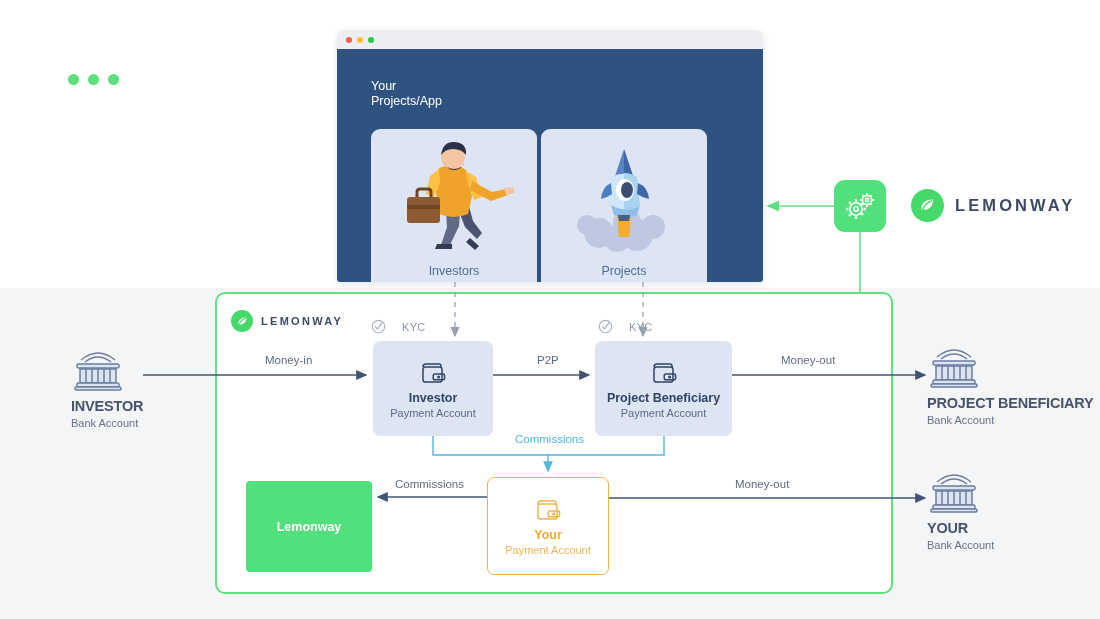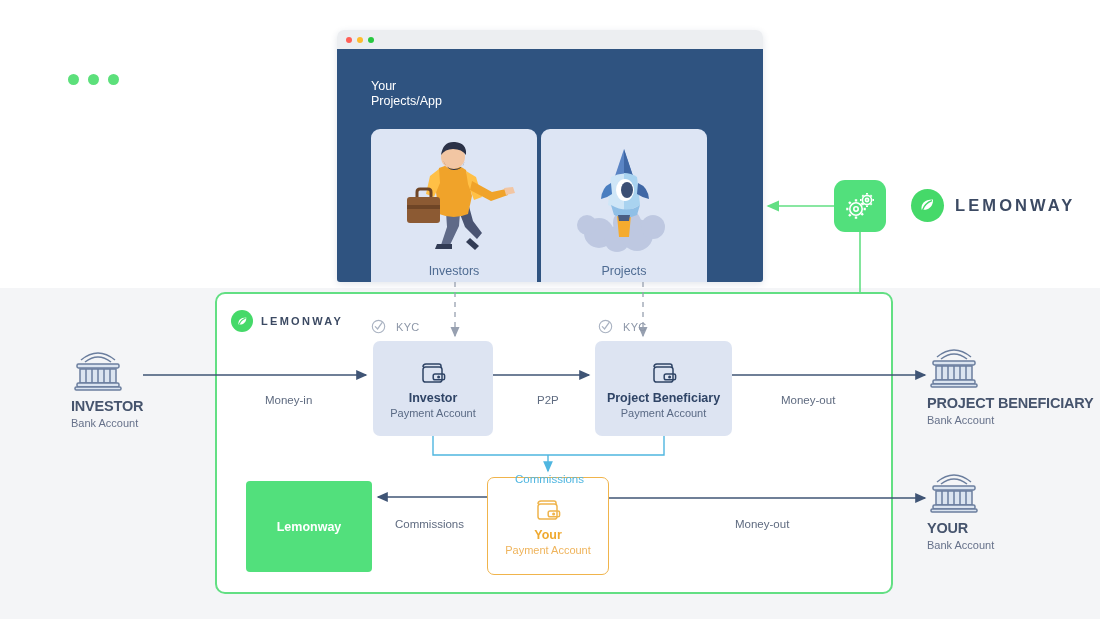--- a/index.html
+++ b/index.html
@@ -97,35 +97,35 @@
   #box-your     { left: 487px; top: 477px; width: 122px; height: 98px; }
 
   .lemonway-green {
     position: absolute; left: 246px; top: 481px; width: 126px; height: 91px;
     background: #52e07c; border-radius: 4px;
     display: flex; align-items: center; justify-content: center;
   }
   .lemonway-green span { color: #ffffff; font-size: 12.5px; font-weight: 700; }
 
   
-  .kyc { position: absolute; display: flex; align-items: center; gap: 10px; }
+  .kyc { position: absolute; display: flex; align-items: center; gap: 16px; }
   .kyc span { font-size: 11px; color: #8d97a8; letter-spacing: .3px; }
   #kyc-investor { left: 371px; top: 319px; }
   #kyc-project  { left: 598px; top: 319px; }
 
   
   .bank { position: absolute; width: 190px; }
   .bank .bname { font-size: 14.5px; font-weight: 700; color: #46546d; letter-spacing: -.2px; }
   .bank .bsub  { font-size: 11px; color: #66718a; margin-top: 3px; }
   #bank-investor { left: 71px; top: 348px; }
   #bank-project  { left: 927px; top: 345px; }
   #bank-your     { left: 927px; top: 470px; }
 
   
-  .edge-label { position: absolute; font-size: 11.5px; color: #5f6b80; white-space: nowrap; margin-top: 40px; }
+  .edge-label { position: absolute; font-size: 11.5px; color: #5f6b80; white-space: nowrap; }
   .edge-label.cyan { color: #4fb6e0; }
 
   svg.wires { position: absolute; left: 0; top: 0; width: 1100px; height: 619px; pointer-events: none; }
 </style>
 </head>
 <body>
 
 <div id="stage">
 
   <div class="band-white"></div>

